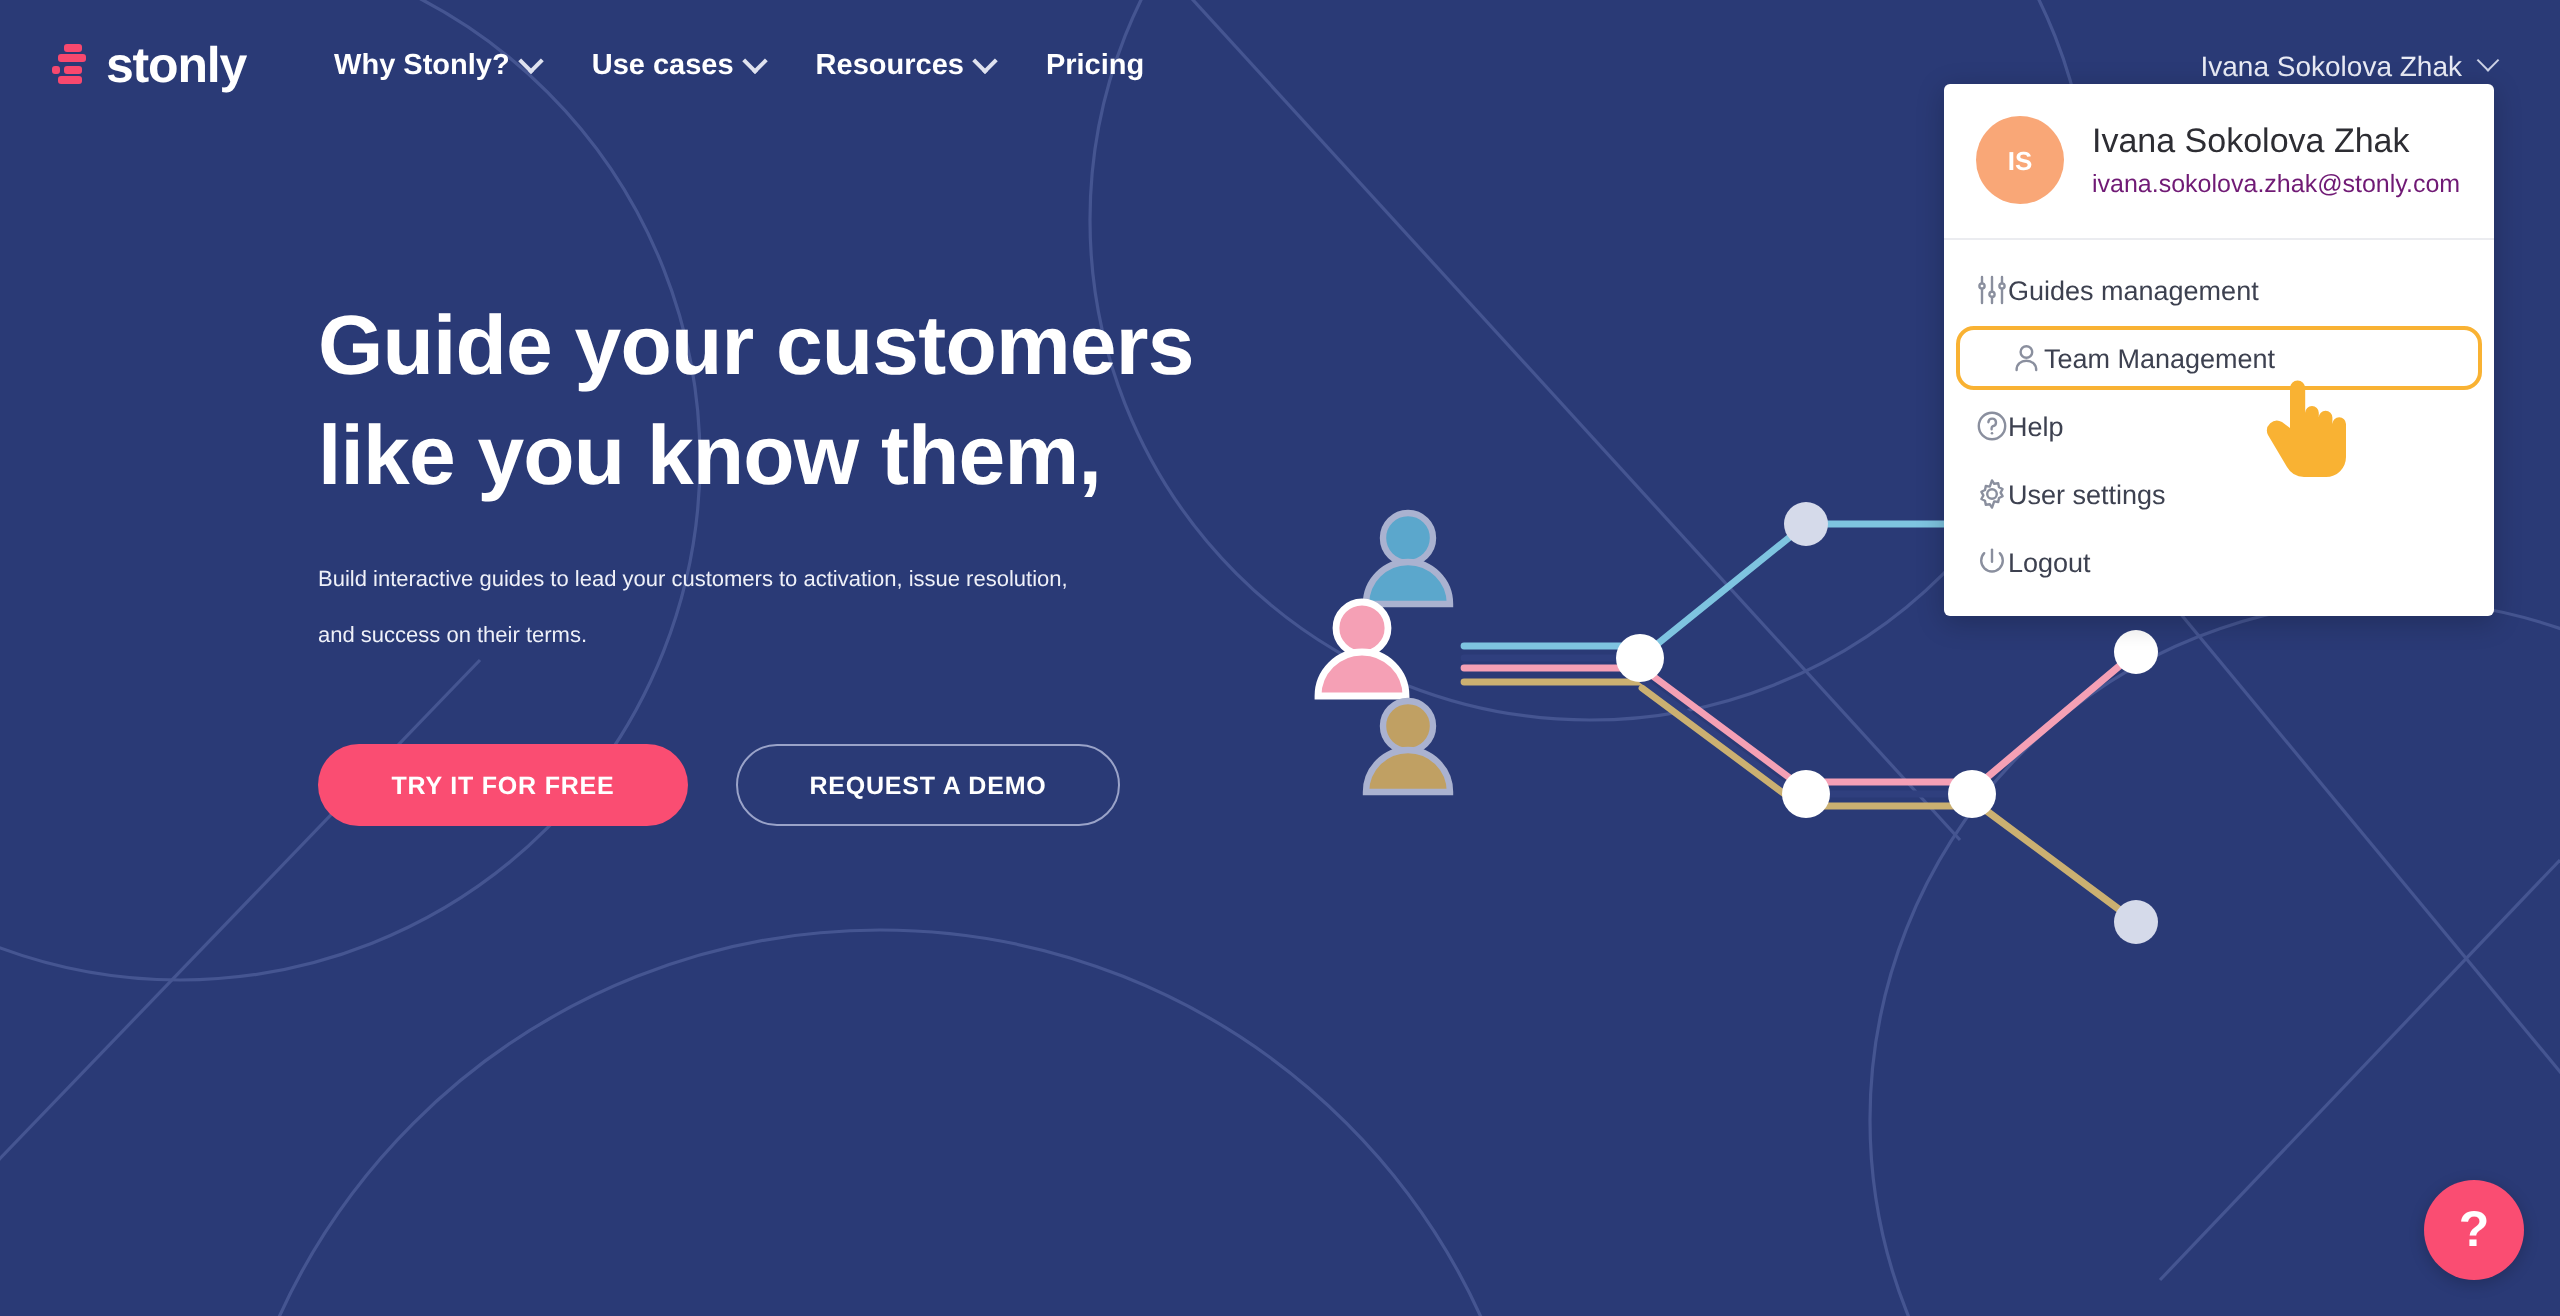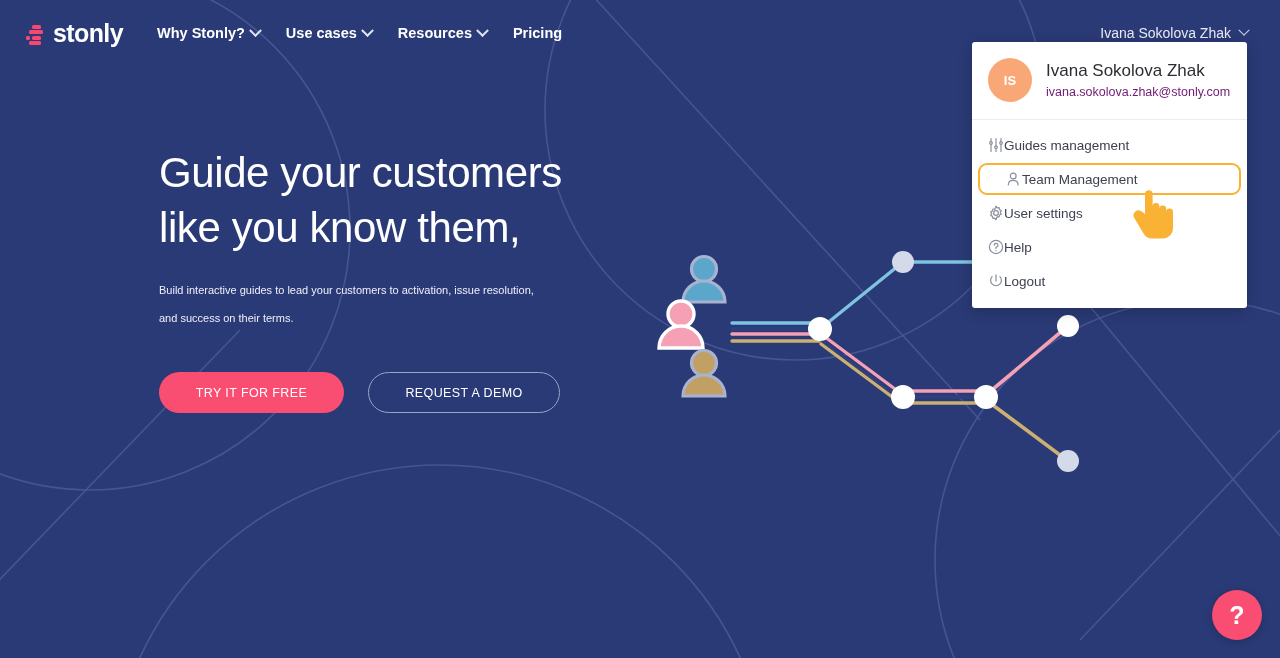--- a/index.html
+++ b/index.html
@@ -20,33 +20,33 @@
   .bg-deco { position: absolute; inset: 0; width: 1280px; height: 658px; pointer-events: none; }
 
   
   .navbar {
     position: absolute; top: 0; left: 0;
     width: 1280px; height: 66px;
     display: flex; align-items: center;
     padding: 0 18px 0 26px;
     z-index: 30;
   }
-  .logo { display: flex; align-items: flex-end; gap: 7px; margin-right: 34px; }
+  .logo { display: flex; align-items: flex-start; gap: 7px; margin-right: 34px; }
   .logo-mark { width: 20px; height: 22px; position: relative; display: block; }
   .logo-mark i { position: absolute; background: #f8486e; border-radius: 1.5px; display: block; }
   .lm1 { width: 9px;  height: 4px; left: 5.5px;  top: 1px; }
   .lm2 { width: 14px; height: 4px; left: 3px;    top: 6.5px; }
   .lm3 { width: 4px;  height: 4px; left: 0px;    top: 12px; }
   .lm4 { width: 9px;  height: 4px; left: 6px;    top: 12px; }
   .lm5 { width: 12px; height: 4px; left: 3px;    top: 17.5px; }
   .logo-text {
     color: #ffffff; font-size: 25px; font-weight: 700;
     letter-spacing: -0.6px; line-height: 1;
   }
-  .nav-links { display: flex; align-items: center; gap: 26px; }
+  .nav-links { display: flex; align-items: center; gap: 26px; margin-left: 10px; }
   .nav-item {
     color: #ffffff; font-size: 14.5px; font-weight: 700;
     display: flex; align-items: center; gap: 6px;
     cursor: pointer; white-space: nowrap;
   }
   .caret {
     display: inline-block; width: 9px; height: 9px;
     border-right: 2px solid #dfe2ef; border-bottom: 2px solid #dfe2ef;
     transform: rotate(45deg) translate(-2px,-2px);
   }
@@ -59,33 +59,33 @@
   .caret-thin {
     display: inline-block; width: 8px; height: 8px;
     border-right: 1.6px solid #cdd2e6; border-bottom: 1.6px solid #cdd2e6;
     transform: rotate(45deg) translate(-2px,-2px);
   }
 
   
   .hero { position: absolute; left: 159px; top: 145px; width: 520px; z-index: 10; }
   .hero h1 {
     color: #ffffff;
-    font-size: 42px; font-weight: 400; line-height: 55px;
+    font-size: 42px; font-weight: 700; line-height: 55px;
     letter-spacing: -0.4px;
   }
   .hero p {
     color: #eef0f8; margin-top: 22px;
     font-size: 11px; font-weight: 400; line-height: 27.5px;
     max-width: 375px;
   }
   .cta-row { display: flex; gap: 24px; margin-top: 40px; }
   .btn {
     height: 41px; border-radius: 21px;
     display: inline-flex; align-items: center; justify-content: center;
-    font-size: 12.5px; font-weight: 400; letter-spacing: 0.4px;
+    font-size: 12.5px; font-weight: 700; letter-spacing: 0.4px;
     cursor: pointer; white-space: nowrap;
   }
   .btn-primary { background: #fa4d72; color: #ffffff; width: 185px; border: none; }
   .btn-ghost {
     background: transparent; color: #ffffff; width: 192px;
     border: 1.4px solid #9aa3c9;
   }
 
   
   .illo { position: absolute; left: 640px; top: 230px; width: 500px; height: 290px; z-index: 5; }
@@ -282,40 +282,40 @@
             <circle cx="7.2" cy="5" r="2.9"></circle>
             <path d="M2.3 14c0-2.9 2.2-4.6 4.9-4.6s4.9 1.7 4.9 4.6" stroke-linecap="round"></path>
           </svg>
         </span>
         <span>Team Management</span>
       </div>
 
       <div class="dd-item">
         <span class="ic">
           <svg width="16" height="16" viewBox="0 0 16 16" fill="none" stroke="#8a8f9e" stroke-width="1.2">
-            <circle cx="8" cy="8" r="2.4"></circle>
-            <path d="M8 1.2l1.1 1.7 2-.3.4 2 1.8.9-1 1.8 1 1.8-1.8.9-.4 2-2-.3L8 14.8l-1.1-1.7-2 .3-.4-2-1.8-.9 1-1.8-1-1.8 1.8-.9.4-2 2 .3z" stroke-linejoin="round"></path>
-          </svg>
-        </span>
-        <span>User settings</span>
-      </div>
-
-      <div class="dd-item">
-        <span class="ic">
-          <svg width="16" height="16" viewBox="0 0 16 16" fill="none" stroke="#8a8f9e" stroke-width="1.2">
             <circle cx="8" cy="8" r="6.6"></circle>
             <path d="M6.2 6.1a1.9 1.9 0 1 1 2.2 2c-.5.2-.6.6-.6 1v.5" stroke-linecap="round"></path>
             <circle cx="8" cy="11.6" r="0.65" fill="#8a8f9e" stroke="none"></circle>
           </svg>
         </span>
         <span>Help</span>
       </div>
 
       <div class="dd-item">
         <span class="ic">
+          <svg width="16" height="16" viewBox="0 0 16 16" fill="none" stroke="#8a8f9e" stroke-width="1.2">
+            <circle cx="8" cy="8" r="2.4"></circle>
+            <path d="M8 1.2l1.1 1.7 2-.3.4 2 1.8.9-1 1.8 1 1.8-1.8.9-.4 2-2-.3L8 14.8l-1.1-1.7-2 .3-.4-2-1.8-.9 1-1.8-1-1.8 1.8-.9.4-2 2 .3z" stroke-linejoin="round"></path>
+          </svg>
+        </span>
+        <span>User settings</span>
+      </div>
+
+      <div class="dd-item">
+        <span class="ic">
           <svg width="16" height="16" viewBox="0 0 16 16" fill="none" stroke="#8a8f9e" stroke-width="1.2" stroke-linecap="round">
             <path d="M8 1.8v6.1"></path>
             <path d="M11.9 3.6a5.4 5.4 0 1 1-7.8 0"></path>
           </svg>
         </span>
         <span>Logout</span>
       </div>
     </div>
   </div>
 

